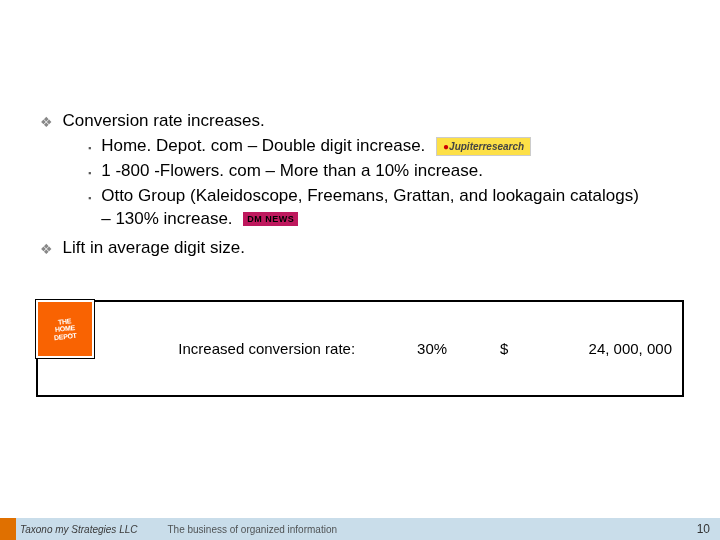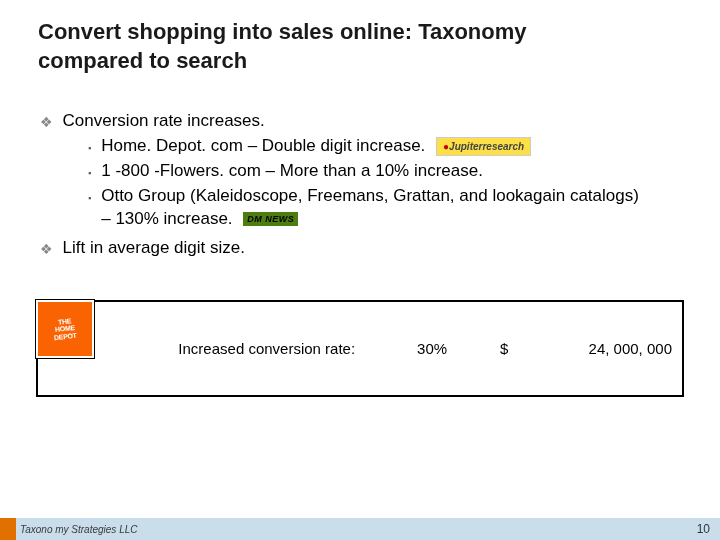--- a/index.html
+++ b/index.html
@@ -85,29 +85,28 @@
     color: #c00;
     font-weight: bold;
   }
   .jr-logo .jname {
     font-style: italic;
     color: #444;
     font-weight: bold;
   }
   .dm-logo {
     display: inline-block;
-    background: #4d7c0f;
+    background: #be185d;
     font-size: 9px;
     font-weight: bold;
     color: #000;
     padding: 1px 4px;
     vertical-align: middle;
     margin-left: 6px;
     letter-spacing: 0.5px;
-    font-style: italic;
   }
   .table-wrap {
     position: absolute;
     left: 36px;
     top: 300px;
     width: 648px;
     border: 2px solid #000;
     box-sizing: border-box;
   }
   .thd-logo {
@@ -200,21 +199,20 @@
     bottom: 4px;
     font-size: 12px;
     color: #333;
   }
 </style>
 </head>
 <body>
 
 <div class="slide">
 
-  <div class="title">Convert shopping into sales online: Taxonomy compared to search</div>
 
   <div class="content">
 
     <div class="diamond-row">
       <span class="diamond">❖</span>
       <span class="diamond-text">Conversion rate increases.</span>
     </div>
 
     <div class="square-row">
       <span class="square">▪</span>
@@ -265,16 +263,17 @@
       </tr>
       <tr class="spacer">
             <td colspan="4"></td>
           </tr>
     </tbody>
       </table>
   </div>
 
   <div class="footer">
     <span class="f1">Taxono my Strategies LLC</span>
+    <span class="f2">The business of organized information</span>
   </div>
   <div class="pagenum">10</div>
 
 </div>
 
 </body></html>

